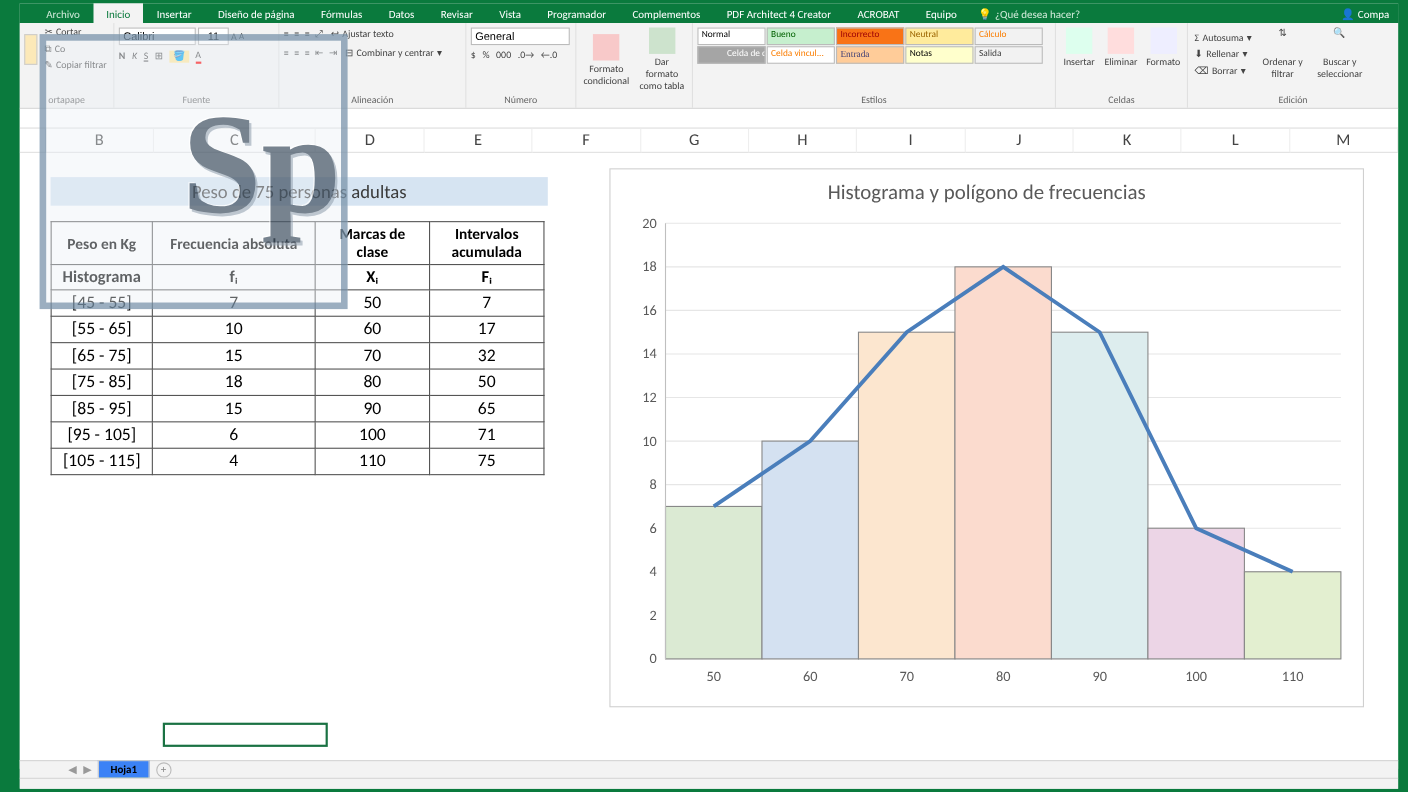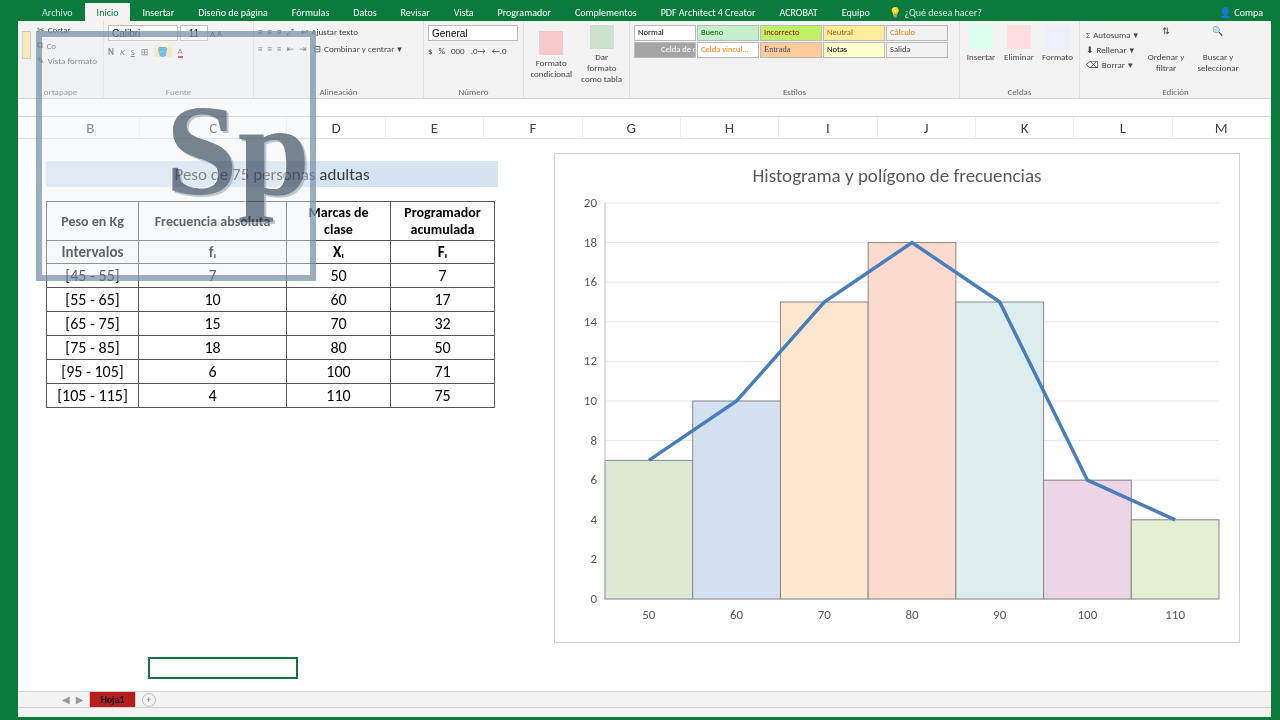--- a/index.html
+++ b/index.html
@@ -218,21 +218,21 @@
     height: 16px;
     border-top: 1px solid #d4d4d4;
     background: #f3f3f3;
     display: flex;
     align-items: center;
     font-size: 10px;
     padding-left: 44px;
     gap: 6px;
   }
   .sheet-tabs .tab {
-    background: #b91c1c;
+    background: #3b82f6;
     border: 1px solid #ccc;
     border-bottom: 2px solid #0a7a3d;
     padding: 1px 10px;
     font-weight: bold;
   }
   .sheet-tabs .plus {
     width: 14px; height: 14px; border: 1px solid #bbb; border-radius: 50%;
     text-align: center; line-height: 12px; color: #888;
   }
   .statusbar {
@@ -279,21 +279,21 @@
   </div>
 
   <div class="ribbon-body">
 
     <div class="ribbon-group" style="width:86px">
       <div class="rb-row">
           <span class="rb-big" style="background:#fce9b8"></span>
         <div class="rb-col">
           <span class="rb-item">✂ <span>Cortar</span></span>
           <span class="rb-item">⧉ <span>Co</span></span>
-          <span class="rb-item">✎ <span>Vista formato</span></span>
+          <span class="rb-item">✎ <span>Copiar filtrar</span></span>
         </div>
       </div>
       <div class="ribbon-group-label">ortapape</div>
     </div>
 
     <div class="ribbon-group" style="width:150px">
       <div class="rb-col" style="gap:4px;padding-top:2px">
         <div class="font-box">
           <input class="font-name" value="Calibri" style="">
           <input class="font-size" value="11" style="">
@@ -357,21 +357,21 @@
             <span class="ico" style="background:#cde3cd"></span>
             <span>Dar formato como tabla</span>
           </div>
       </div>
     </div>
 
     <div class="ribbon-group" style="width:330px">
       <div class="style-grid" id="style-grid">
           <div class="style-cell" style="background: rgb(255, 255, 255); color: rgb(0, 0, 0);">Normal</div>
           <div class="style-cell" style="background: rgb(198, 239, 206); color: rgb(0, 97, 0);">Bueno</div>
-          <div class="style-cell" style="background: #bef264; color: rgb(156, 0, 6);">Incorrecto</div>
+          <div class="style-cell" style="background: #f97316; color: rgb(156, 0, 6);">Incorrecto</div>
           <div class="style-cell" style="background: rgb(255, 235, 156); color: rgb(156, 101, 0);">Neutral</div>
           <div class="style-cell" style="background: rgb(242, 242, 242); color: rgb(250, 125, 0);">Cálculo</div>
           <div class="style-cell" style="background: rgb(165, 165, 165); color: rgb(255, 255, 255); padding-left: 26px;">Celda de co...</div>
           <div class="style-cell" style="background: rgb(255, 255, 255); color: rgb(250, 125, 0);">Celda vincul...</div>
           <div class="style-cell" style="background: rgb(255, 204, 153); color: rgb(63, 63, 118); font-family: Liberation Serif, serif;">Entrada</div>
           <div class="style-cell" style="background: rgb(255, 255, 204); color: rgb(0, 0, 0);">Notas</div>
           <div class="style-cell" style="background: rgb(242, 242, 242); color: rgb(63, 63, 63);">Salida</div>
         </div>
       <div class="ribbon-group-label">Estilos</div>
     </div>
@@ -432,24 +432,24 @@
       <div class="ch">M</div>
     </div>
     <div class="grid-body">
       <div class="table-title">Peso de 75 personas adultas</div>
       <table class="data">
         <tbody>
             <tr class="h1">
           <th class="c-int">Peso  en Kg</th>
           <th class="c-f">Frecuencia absoluta</th>
           <th class="c-x">Marcas de clase</th>
-          <th class="c-fa">Programador acumulada</th>
+          <th class="c-fa">Intervalos acumulada</th>
         </tr>
         <tr class="h2">
-          <th>Intervalos</th>
+          <th>Histograma</th>
           <th>fᵢ</th>
           <th>Xᵢ</th>
           <th>Fᵢ</th>
         </tr>
         </tbody>
           <tbody id="data-rows">
             <tr>
               <td>[45 - 55]</td>
               <td>7</td>
               <td>50</td>
@@ -465,20 +465,26 @@
               <td>[65 - 75]</td>
               <td>15</td>
               <td>70</td>
               <td>32</td>
             </tr>
             <tr>
               <td>[75 - 85]</td>
               <td>18</td>
               <td>80</td>
               <td>50</td>
+            </tr>
+            <tr>
+              <td>[85 - 95]</td>
+              <td>15</td>
+              <td>90</td>
+              <td>65</td>
             </tr>
             <tr>
               <td>[95 - 105]</td>
               <td>6</td>
               <td>100</td>
               <td>71</td>
             </tr>
             <tr>
               <td>[105 - 115]</td>
               <td>4</td>

